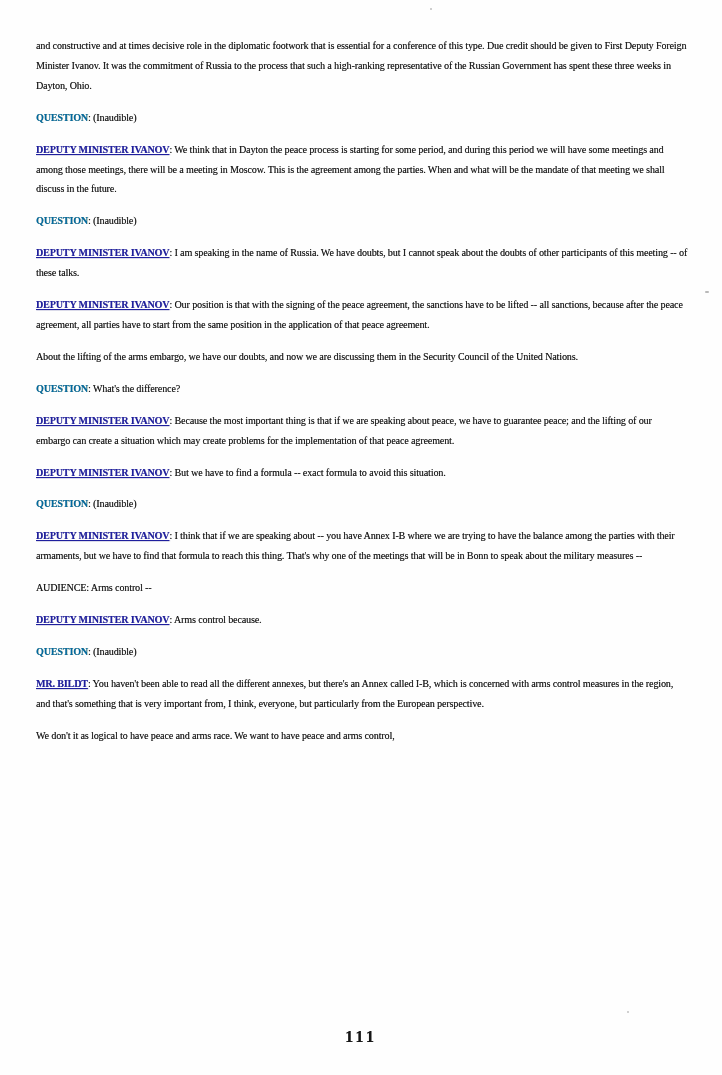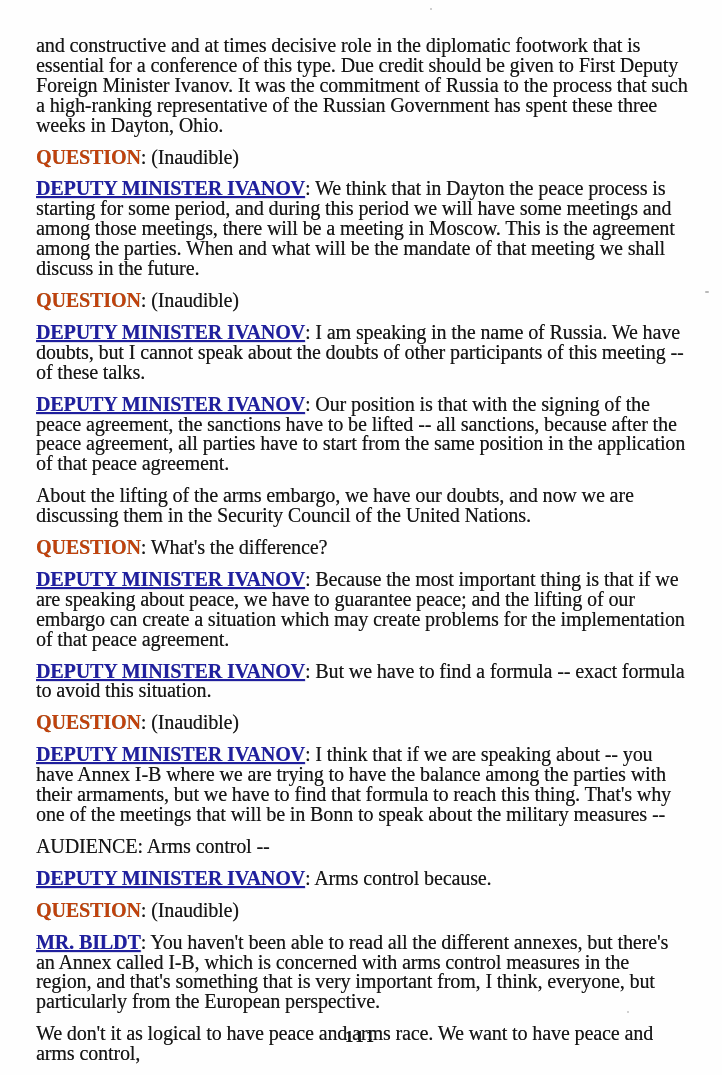--- a/index.html
+++ b/index.html
@@ -14,38 +14,38 @@
     background: #fefefe;
     overflow: hidden;
     font-family: "Liberation Serif", "DejaVu Serif", serif;
     color: #161616;
   }
   .content {
     position: absolute;
     left: 36px;
     top: 36px;
     width: 652px;
-    font-size: 20px;
+    font-size: 10px;
     line-height: 19.9px;
     letter-spacing: -0.1px;
     text-shadow: 0.2px 0.2px 0.35px rgba(0,0,0,0.55);
   }
   .para {
     margin: 0 0 12px 0;
   }
   .speaker {
     font-weight: 700;
   }
   .speaker.blue {
     color: #1f1f9e;
     text-shadow: 0.3px 0.3px 0.4px rgba(20,20,120,0.5);
     text-decoration: underline;
   }
   .speaker.green {
-    color: #c2410c;
+    color: #0369a1;
     text-shadow: 0.3px 0.3px 0.4px rgba(10,60,10,0.5);
   }
   .speaker.plain {
     font-weight: 400;
     color: inherit;
   }
   .page-number {
     position: absolute;
     left: 0;
     right: 0;

